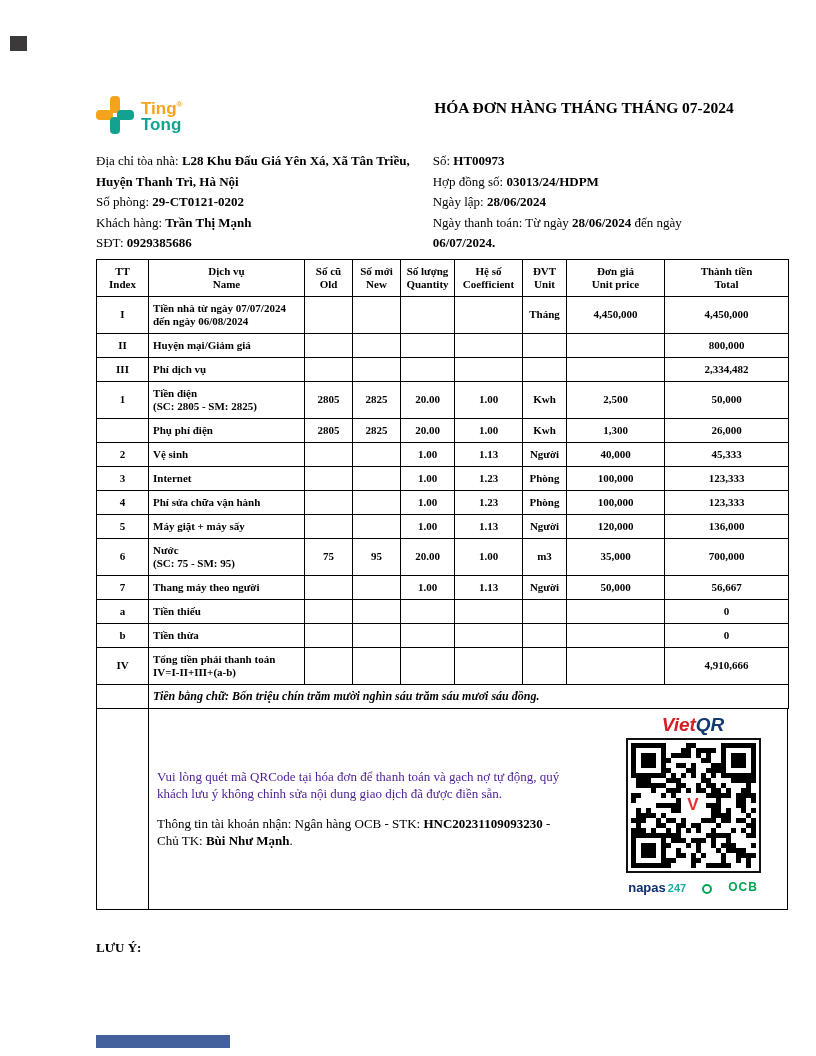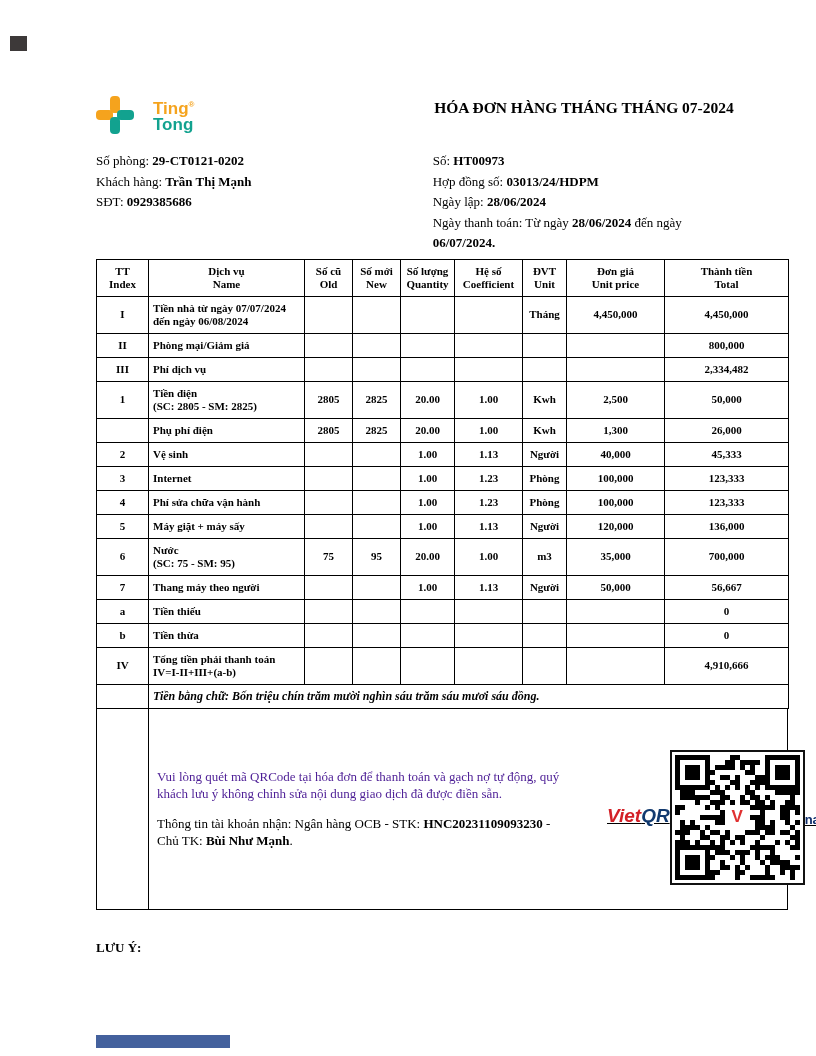--- a/index.html
+++ b/index.html
@@ -10,21 +10,21 @@
     color:#000;
     position:relative;
     overflow:hidden;
   }
   .corner-artifact{ position:absolute; left:10px; top:36px; width:17px; height:15px; background:#3d3939; }
 
   .content{ padding:96px 28px 0 96px; }
 
   
   .top-row{ display:flex; justify-content:space-between; align-items:flex-start; }
-  .logo{ display:flex; align-items:center; gap:19px; }
+  .logo{ display:flex; align-items:center; gap:7px; }
   .logo-mark{ position:relative; width:38px; height:38px; }
   .arm{ position:absolute; border-radius:4px; }
   .arm-top   { left:14px; top:0;     width:10px; height:17px; background:#F5A31D; }
   .arm-left  { left:0;    top:14px;  width:17px; height:10px; background:#F5A31D; }
   .arm-right { right:0;   top:14px;  width:17px; height:10px; background:#12A28F; }
   .arm-bottom{ left:14px; bottom:0;  width:10px; height:17px; background:#12A28F; }
   .logo-text{ font-family:"Liberation Sans",sans-serif; font-weight:700; font-size:17px; line-height:16px; }
   .logo-ting{ color:#F5A31D; }
   .logo-tong{ color:#12A28F; }
   .reg{ font-size:8px; vertical-align:super; }
@@ -50,36 +50,36 @@
   .c-name div{ white-space:nowrap; overflow:hidden; }
   .c-words { font-weight:400; font-style:italic; font-size:12px; padding-left:6px; }
   .c-words b{ font-weight:700; }
 
   
   .qr-section{ display:flex; width:692px; height:202px; border:1px solid #000; margin-top:-1px; }
   .qr-left-col{ width:52px; border-right:1px solid #000; }
   .qr-text-col{ flex:1; display:flex; flex-direction:column; justify-content:center; padding:0 14px 0 8px; font-size:13px; }
   .qr-warning{ color:#4c1d95; line-height:17px; margin-bottom:13px; max-width:412px; }
   .qr-account{ line-height:17px; max-width:412px; }
-  .qr-right-col{ width:180px; display:flex; flex-direction:row; align-items:center; padding:19px 8px 4px 0;text-decoration:underline; }
+  .qr-right-col{ width:180px; display:flex; flex-direction:column; align-items:center; padding:5px 8px 4px 0; }
   .vietqr-logo{ font-family:"Liberation Sans",sans-serif; font-weight:700; font-style:italic; font-size:19px; line-height:22px; }
   .vq1{ color:#D32027; }
   .vq2{ color:#123A6F; }
   .qr-box{ position:relative; border:2px solid #111; background:#fff; padding:3px; margin-top:2px; font-size:0; }
   .qr-center{
     position:absolute; left:50%; top:50%; transform:translate(-50%,-50%);
     width:24px; height:24px; background:#fff; color:#E03131;
     font-family:"Liberation Sans",sans-serif; font-weight:700; font-size:17px;
     display:flex; align-items:center; justify-content:center;
   }
   .bank-logos{ display:flex; align-items:center; gap:16px; margin-top:7px; font-family:"Liberation Sans",sans-serif; }
   .napas{ display:flex; align-items:baseline; }
   .napas-t{ color:#0F2E6D; font-weight:700; font-size:13px; }
   .napas-n{ color:#18A99D; font-weight:700; font-size:11px; margin-left:2px; }
-  .ocb{ display:flex; align-items:center; gap:16px; }
+  .ocb{ display:flex; align-items:flex-end; gap:16px; }
   .ocb-ring{ width:10px; height:10px; border:2px solid #00A651; border-radius:50%; }
   .ocb-t{ color:#00A651; font-weight:700; font-size:12px; letter-spacing:1px; }
 
   .notes{ margin-top:30px; font-weight:700; font-size:13px; }
 
   .footer-bar{ position:absolute; left:96px; top:1035px; width:134px; height:13px; background:#44619D; }
 </style>
 </head>
 <body>
 
@@ -98,20 +98,21 @@
       <div class="logo-text">
         <div class="logo-ting"><span>Ting</span><span class="reg">®</span></div>
         <div class="logo-tong">Tong</div>
       </div>
     </div>
     <div class="doc-title">HÓA ĐƠN HÀNG THÁNG THÁNG 07-2024</div>
   </div>
 
   <div class="info">
     <div class="info-left">
+      <div><span>Địa chỉ tòa nhà: </span><b>L28 Khu Đấu Giá Yên Xá, Xã Tân Triều, Huyện Thanh Trì, Hà Nội</b></div>
       <div><span>Số phòng: </span><b>29-CT0121-0202</b></div>
       <div><span>Khách hàng: </span><b>Trần Thị Mạnh</b></div>
       <div><span>SĐT: </span><b>0929385686</b></div>
     </div>
     <div class="info-right">
       <div><span>Số: </span><b>HT00973</b></div>
       <div><span>Hợp đồng số: </span><b>03013/24/HDPM</b></div>
       <div><span>Ngày lập: </span><b>28/06/2024</b></div>
       <div><span>Ngày thanh toán: Từ ngày </span><b>28/06/2024</b><span> đến ngày </span><b>06/07/2024.</b></div>
     </div>
@@ -180,21 +181,21 @@
           <td class="c-center"></td>
           <td class="c-center"></td>
           <td class="c-center"></td>
           <td class="c-center">Tháng</td>
           <td class="c-right">4,450,000</td>
           <td class="c-right">4,450,000</td>
         </tr>
         <tr>
           <td class="c-center">II</td>
           <td class="c-name">
-            <div>Phòng mại/Giảm giá</div>
+            <div>Huyện mại/Giảm giá</div>
           </td>
           <td class="c-center"></td>
           <td class="c-center"></td>
           <td class="c-center"></td>
           <td class="c-center"></td>
           <td class="c-center"></td>
           <td class="c-right"></td>
           <td class="c-right">800,000</td>
         </tr>
         <tr>

